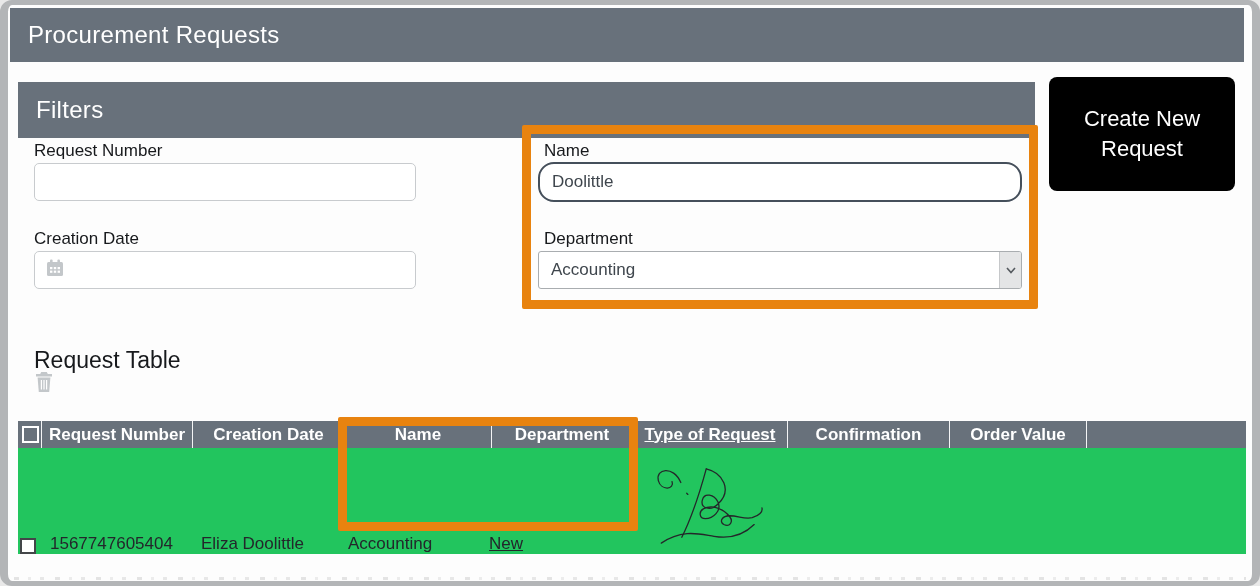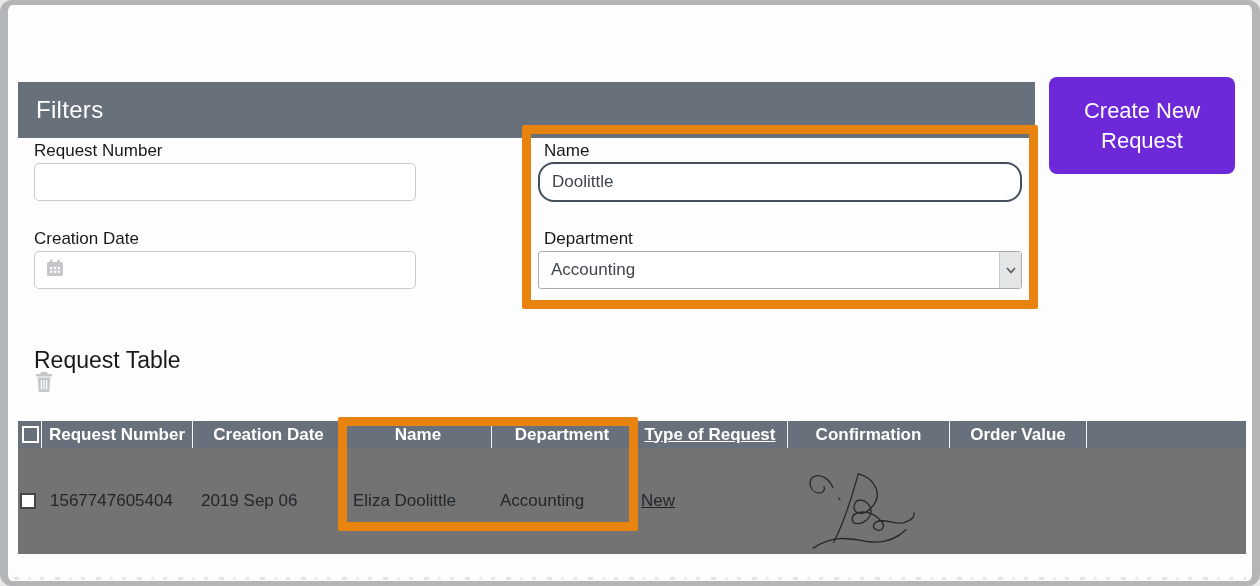--- a/index.html
+++ b/index.html
@@ -20,22 +20,22 @@
     color:#fff;
     font-size:24px;
     font-weight:400;
     letter-spacing:.3px;
     display:flex;align-items:center;
     padding-left:18px;
   }
   .titlebar{left:2px;top:3px;width:1234px;height:54px;}
   .filtersbar{left:10px;top:77px;width:1017px;height:56px;}
   .create-btn{
-    position:absolute;left:1041px;top:72px;width:186px;height:97px;
-    background:#6d28d9;color:#fff;border:none;border-radius:8px;
+    position:absolute;left:1041px;top:72px;width:186px;height:114px;
+    background:#000000;color:#fff;border:none;border-radius:8px;
     font-family:"Liberation Sans", sans-serif;
     font-size:22px;line-height:1.35;text-align:center;
     display:flex;align-items:center;justify-content:center;
     padding:0 26px;cursor:pointer;
   }
   .field-label{
     position:absolute;font-size:17px;color:#17191c;white-space:nowrap;
   }
   .text-input{
     position:absolute;
@@ -74,21 +74,21 @@
   .hl-columns{left:330px;top:412px;width:300px;height:114px;}
   .table-caption{position:absolute;left:26px;top:342px;font-size:23px;color:#17191c;}
   .trash-btn{position:absolute;left:26px;top:366px;width:22px;height:24px;cursor:pointer;}
   .rtable{position:absolute;left:10px;top:416px;width:1228px;}
   .thead{display:flex;height:27px;background:#68717b;}
   .th{
     display:flex;align-items:center;justify-content:center;
     color:#fff;font-weight:bold;font-size:17px;white-space:nowrap;
     overflow:hidden;border-right:1px solid rgba(255,255,255,.92);
   }
-  .trow{display:flex;height:106px;background:#737373;}
+  .trow{display:flex;height:106px;background:#22c55e;align-items:flex-end;}
   .td{
     display:flex;align-items:center;padding-left:8px;
     font-size:17px;color:#23272b;white-space:nowrap;overflow:hidden;
   }
   .c0{width:24px;padding-left:2px;}
   .c1{width:151px;}
   .c2{width:152px;}
   .c3{width:147px;}
   .c4{width:141px;}
   .c5{width:155px;text-decoration:underline;}
@@ -112,20 +112,23 @@
       #cfcfcf 0 5px, transparent 5px 14px,
       #dedede 14px 17px, transparent 17px 26px,
       #d6d6d6 26px 30px, transparent 30px 41px);
   }
 </style>
 </head>
 <body>
 
 <div class="window">
 
+  <div class="bar titlebar">
+    <span>Procurement Requests</span>
+  </div>
 
   <div class="bar filtersbar">
     <span>Filters</span>
   </div>
 
   <button class="create-btn">Create New Request</button>
 
   <label class="field-label" style="left:26px;top:136px;">Request Number</label>
   <input class="text-input rn-input" value="" style="">
 
@@ -189,21 +192,20 @@
       <div class="th c7">Confirmation</div>
       <div class="th c6">Order Value</div>
       <div class="th c9"></div>
     </div>
 
     <div class="trow">
       <div class="td c0">
         <span class="row-cb"></span>
       </div>
       <div class="td c1">1567747605404</div>
-      <div class="td c2">2019 Sep 06</div>
       <div class="td c3">Eliza Doolittle</div>
       <div class="td c4">Accounting</div>
       <div class="td c5">New</div>
       <div class="td c7">
         <span class="sig-wrap">
           <svg width="148" height="88" viewBox="0 0 150 90" fill="none" stroke="#24272a" stroke-width="1.3" stroke-linecap="round">
             <path d="M38,22 C30,4 12,8 15,20 C18,31 32,29 29,21"></path>
             <path d="M44,33 l1.2,1.2"></path>
             <path d="M64,8 C58,30 50,56 39,78"></path>
             <path d="M64,8 C81,12 91,30 76,44 C68,52 58,48 60,40 C62,32 72,34 76,42 C80,51 71,59 63,59 C57,59 56,52 61,49 C70,44 82,49 88,57 C92,62 88,68 82,65 C77,62 80,56 88,56 C97,56 103,60 111,58 C118,56 122,52 121,48"></path>

